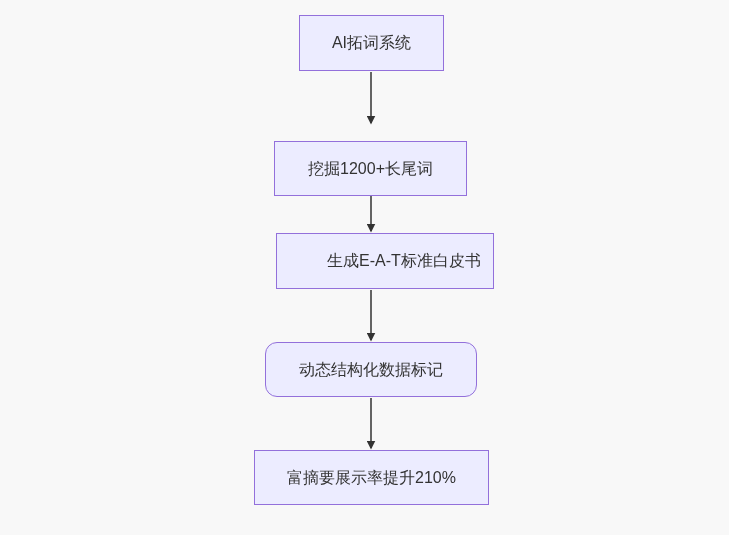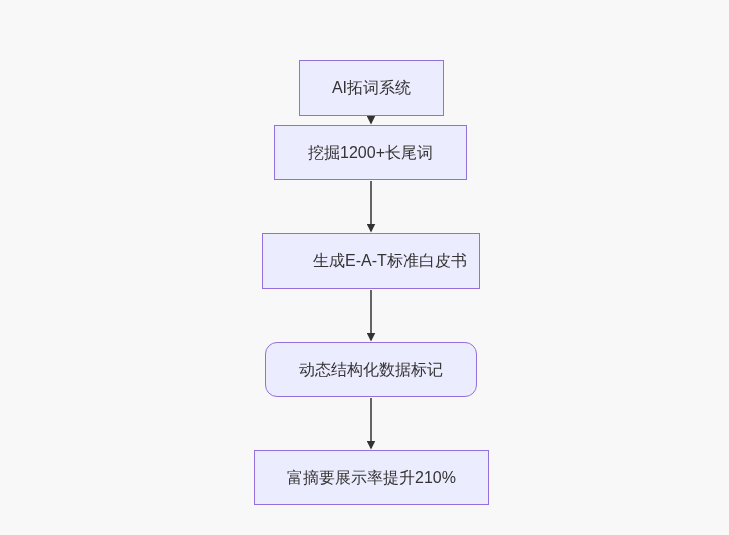--- a/index.html
+++ b/index.html
@@ -27,23 +27,23 @@
     border:1.4px solid var(--node-border);
     color:var(--node-text);
     display:flex;
     align-items:center;
     justify-content:center;
     font-size:16px;
     line-height:1.2;
     text-align:center;
     white-space:nowrap;
   }
-  .n1{left:299px;top:15px;width:145px;height:56px;margin-top:45px;}
-  .n2{left:274px;top:125px;width:193px;height:55px;}
-  .n3{left:262px;top:233px;width:218px;height:56px;padding-left:38px;}
+  .n1{left:299px;top:15px;width:145px;height:56px;}
+  .n2{left:274px;top:141px;width:193px;height:55px;}
+  .n3{left:276px;top:233px;width:218px;height:56px;padding-left:38px;}
   .n4{left:265px;top:342px;width:212px;height:55px;border-radius:12px;}
   .n5{left:254px;top:450px;width:235px;height:55px;}
   .edges{
     position:absolute;
     left:0;top:0;
     width:729px;height:535px;
     pointer-events:none;
   }
   .edge-line{
     stroke:var(--arrow);

